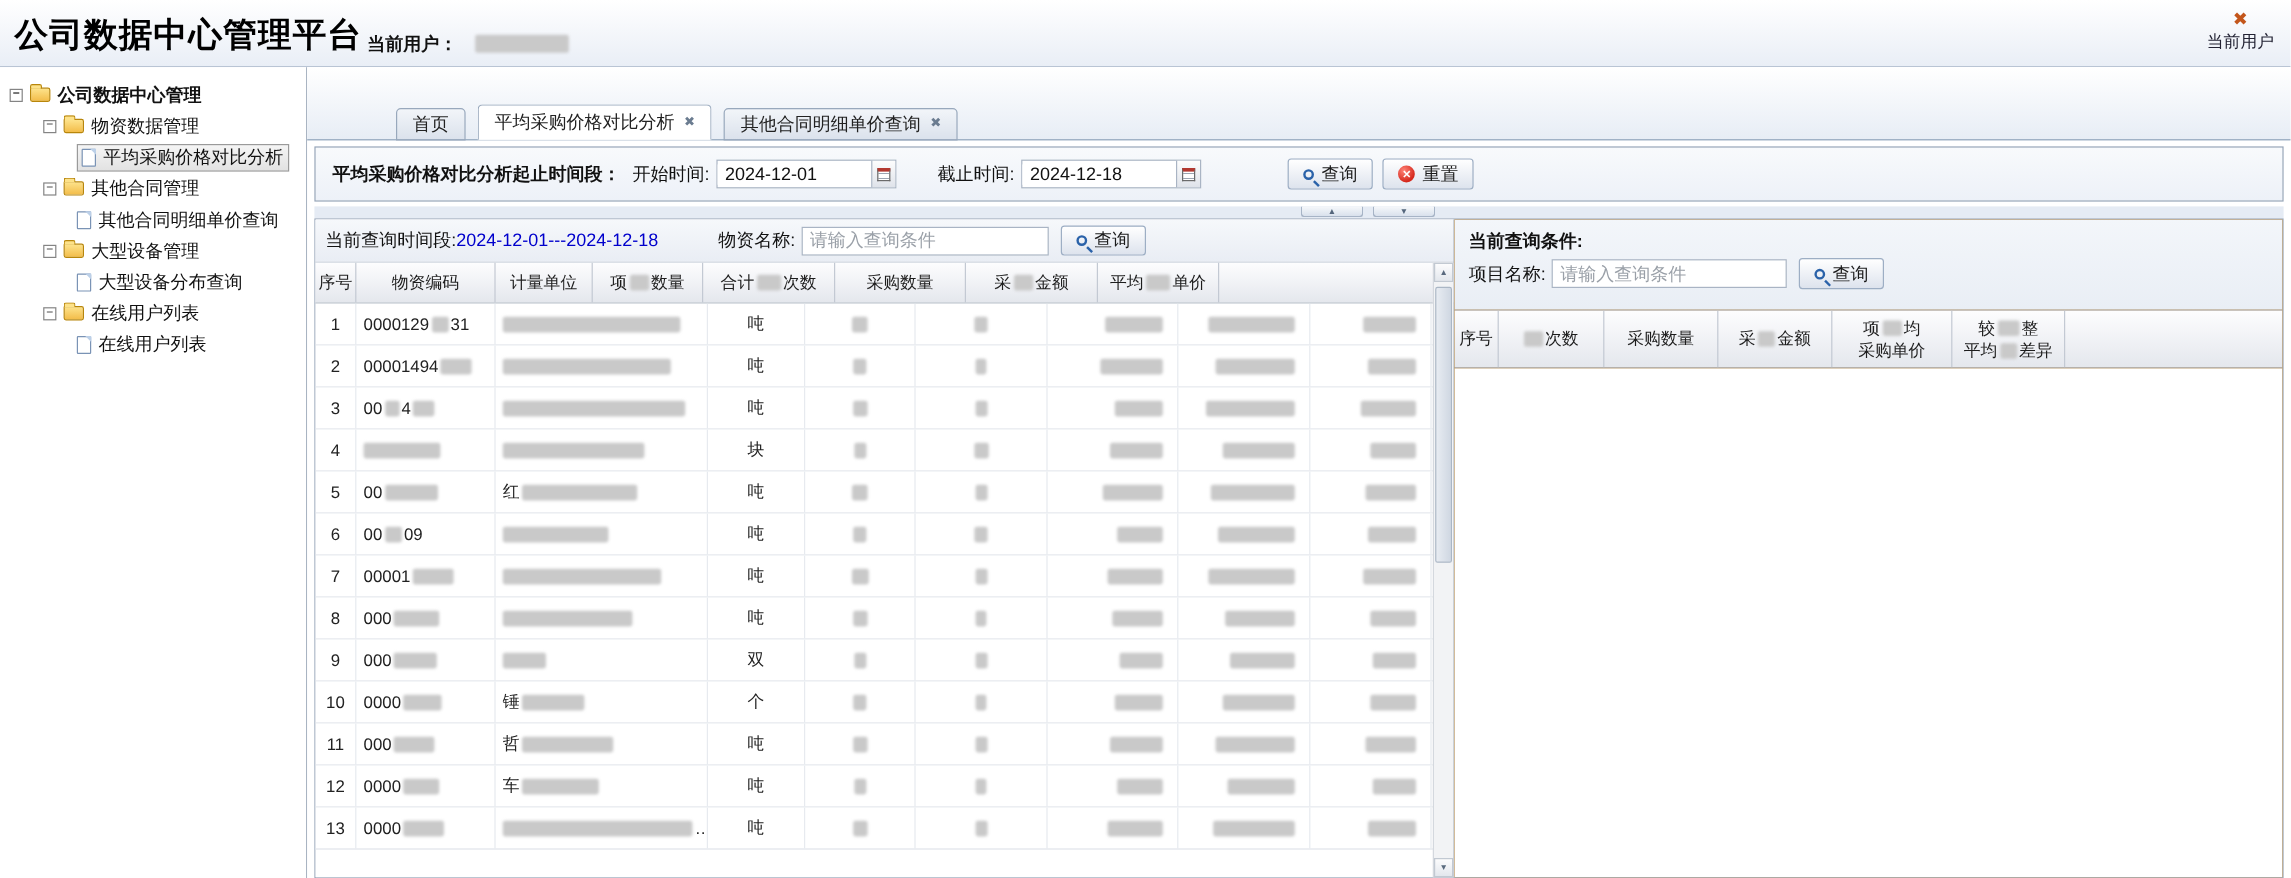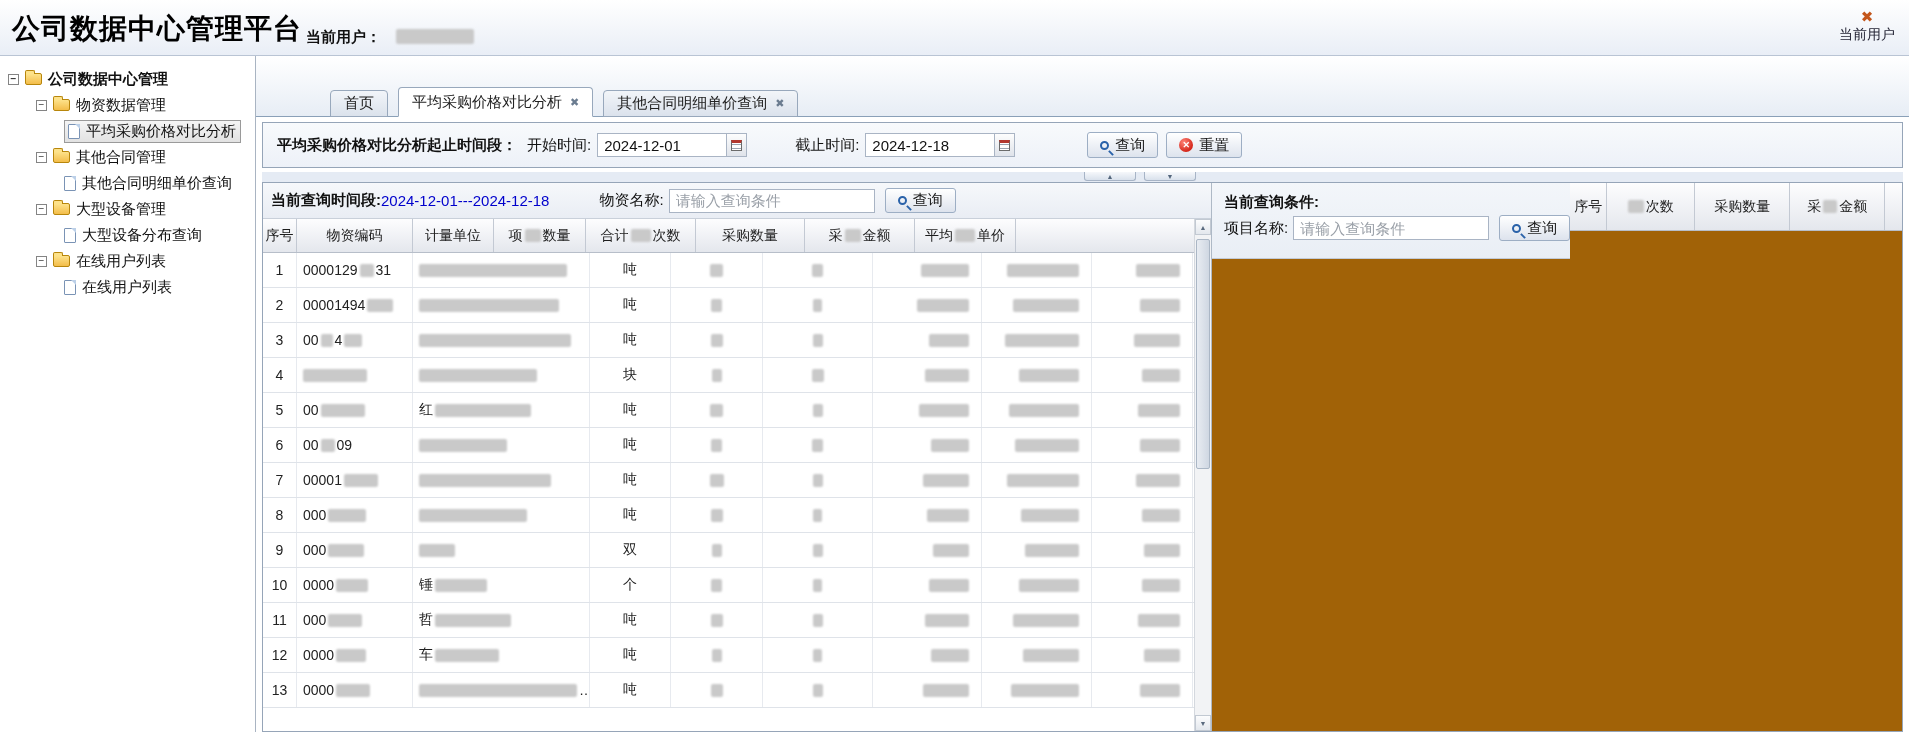--- a/index.html
+++ b/index.html
@@ -40,37 +40,37 @@
 .tclose{color:#6b7c90;font-size:11px;line-height:11px;cursor:pointer}
 
 
 .formpanel{position:absolute;left:6px;top:66px;width:1641px;height:46px;border:1px solid #96a5b8;background:linear-gradient(#f8fafc,#edf1f8);display:flex;align-items:center;padding-left:14px}
 .flabel{font-weight:bold;font-size:15px;margin-right:10px}
 .fld{font-size:15px}
 .datefield{display:inline-flex;height:24px;border:1px solid #a9b4c4;background:#fff;align-items:center;margin-left:6px}
 .datefield input{border:none;outline:none;width:128px;padding:0 6px;font-size:15px;font-family:inherit;color:#111;background:#fff}
 .trigger{width:20px;height:22px;border-left:1px solid #a9b4c4;background:linear-gradient(#fdfdfd,#dfe3ea);display:flex;align-items:center;justify-content:center;cursor:pointer}
 .cal{width:11px;height:11px;border:1px solid #6b6b6b;border-top:3px solid #b3382f;background:repeating-linear-gradient(#fff 0 1px,#9aa4b1 1px 2px,#fff 2px 4px)}
-.gap70{margin-left:48px}
+.gap70{margin-left:34px}
 .gap72{margin-left:72px}
 .btn{height:26px;display:inline-flex;align-items:center;gap:6px;padding:0 12px;border:1px solid #9daec4;border-radius:3px;background:linear-gradient(#ffffff,#dde3ed);font-size:15px;color:#1a1a1a;cursor:pointer;white-space:nowrap}
 .btn+.btn{margin-left:8px}
 .mag{width:9px;height:9px;border:2px solid #2a62a9;border-radius:50%;position:relative;flex:none}
 .mag::after{content:"";position:absolute;width:2px;height:6px;background:#2a62a9;transform:rotate(-45deg);left:8px;top:7px}
 .rst{width:14px;height:14px;border-radius:50%;background:radial-gradient(circle at 35% 30%,#ff8377,#d5281c 70%);color:#fff;font-size:9px;font-weight:bold;display:flex;align-items:center;justify-content:center;flex:none}
 
 
 .splitbar{position:absolute;left:6px;top:116px;width:1641px;height:10px;background:#e5ebf4}
 .vtab{position:absolute;top:0;width:52px;height:9px;background:linear-gradient(#f6f8fb,#d9e1ec);border:1px solid #a7b4c6;border-top:none;border-radius:0 0 3px 3px;display:flex;align-items:center;justify-content:center;font-size:7px;color:#546?;color:#54667c;cursor:pointer}
 
 
 .results{position:absolute;left:6px;top:126px;width:1641px;height:550px;border:1px solid #96a5b8;background:#fff;display:flex}
 .lgrid{width:949px;position:relative;border-right:1px solid #aeb9c6;display:flex;flex-direction:column;background:#fff}
 .ltoolbar{height:36px;background:linear-gradient(#f6f8fb,#e9edf4);border-bottom:1px solid #c9d0da;display:flex;align-items:center;padding-left:8px;font-size:15px;flex:none}
-.rangeLbl{font-weight:bold}
+.rangeLbl{font-weight:normal}
 .rangeVal{color:#0000cc}
 .matLbl{margin-left:50px}
 .tbInput{width:206px;height:24px;border:1px solid #a9b4c4;padding:0 6px;font-size:15px;font-family:inherit;margin-left:5px;color:#111}
 input::placeholder{color:#9aa0a8}
 .ltoolbar .btn{margin-left:10px;height:25px}
 .gheadrow{display:flex;height:34px;border-bottom:1px solid #b7bec9;background:linear-gradient(#fdfdfe,#e4e7ed);flex:none}
 .gh{border-right:1px solid #c3c9d3;display:flex;align-items:center;justify-content:center;gap:2px;font-size:14px;color:#1d1d1d;overflow:hidden;white-space:nowrap;flex:none;cursor:pointer}
 .gbody{flex:1;overflow:hidden}
 .grow{display:flex;height:35px;border-bottom:1px solid #dfe3e9;background:#fff}
 .gc{border-right:1px solid #e7eaef;display:flex;align-items:center;gap:2px;overflow:hidden;white-space:nowrap;font-size:14px;color:#222;flex:none}
@@ -79,21 +79,21 @@
 .al-r{justify-content:flex-end;padding-right:12px}
 
 
 .vsb{position:absolute;right:0;top:36px;bottom:0;width:17px;background:#f2f3f5;border-left:1px solid #d4d8de}
 .sbtn{position:absolute;left:0;width:16px;height:16px;background:linear-gradient(#fcfcfd,#e3e7ed);border:1px solid #c2c9d2;color:#5a6a7e;font-size:7px;display:flex;align-items:center;justify-content:center}
 .sb-up{top:0}
 .sb-dn{bottom:0}
 .sthumb{position:absolute;left:1px;top:20px;width:14px;height:230px;background:linear-gradient(90deg,#e8ecf2,#cfd7e2);border:1px solid #aab6c5;border-radius:2px}
 
 
-.rpanel{flex:1;position:relative;background:#a16207;display:flex;flex-direction:row;overflow:hidden}
+.rpanel{flex:1;position:relative;background:#a16207;display:flex;flex-direction:column;overflow:hidden}
 .rtop{height:76px;background:linear-gradient(#f3f6fa,#e9eef5);border-bottom:1px solid #c2cad6;padding:7px 0 0 12px;flex:none}
 .rtitle{font-weight:bold;font-size:15px;height:23px;line-height:23px}
 .rform{display:flex;align-items:center;margin-top:2px;font-size:15px}
 .rform .tbInput{width:196px}
 .rheadrow{display:flex;height:48px;border-bottom:1px solid #b7bec9;background:linear-gradient(#fdfdfe,#e4e7ed);flex:none}
 .rh{border-right:1px solid #c3c9d3;display:flex;flex-direction:column;align-items:center;justify-content:center;font-size:14px;color:#1d1d1d;overflow:hidden;white-space:nowrap;flex:none;cursor:pointer}
 .rh .hl{display:flex;align-items:center;gap:2px;line-height:19px}
 .rbody{flex:1;background:#fff}
 </style>
 </head>

